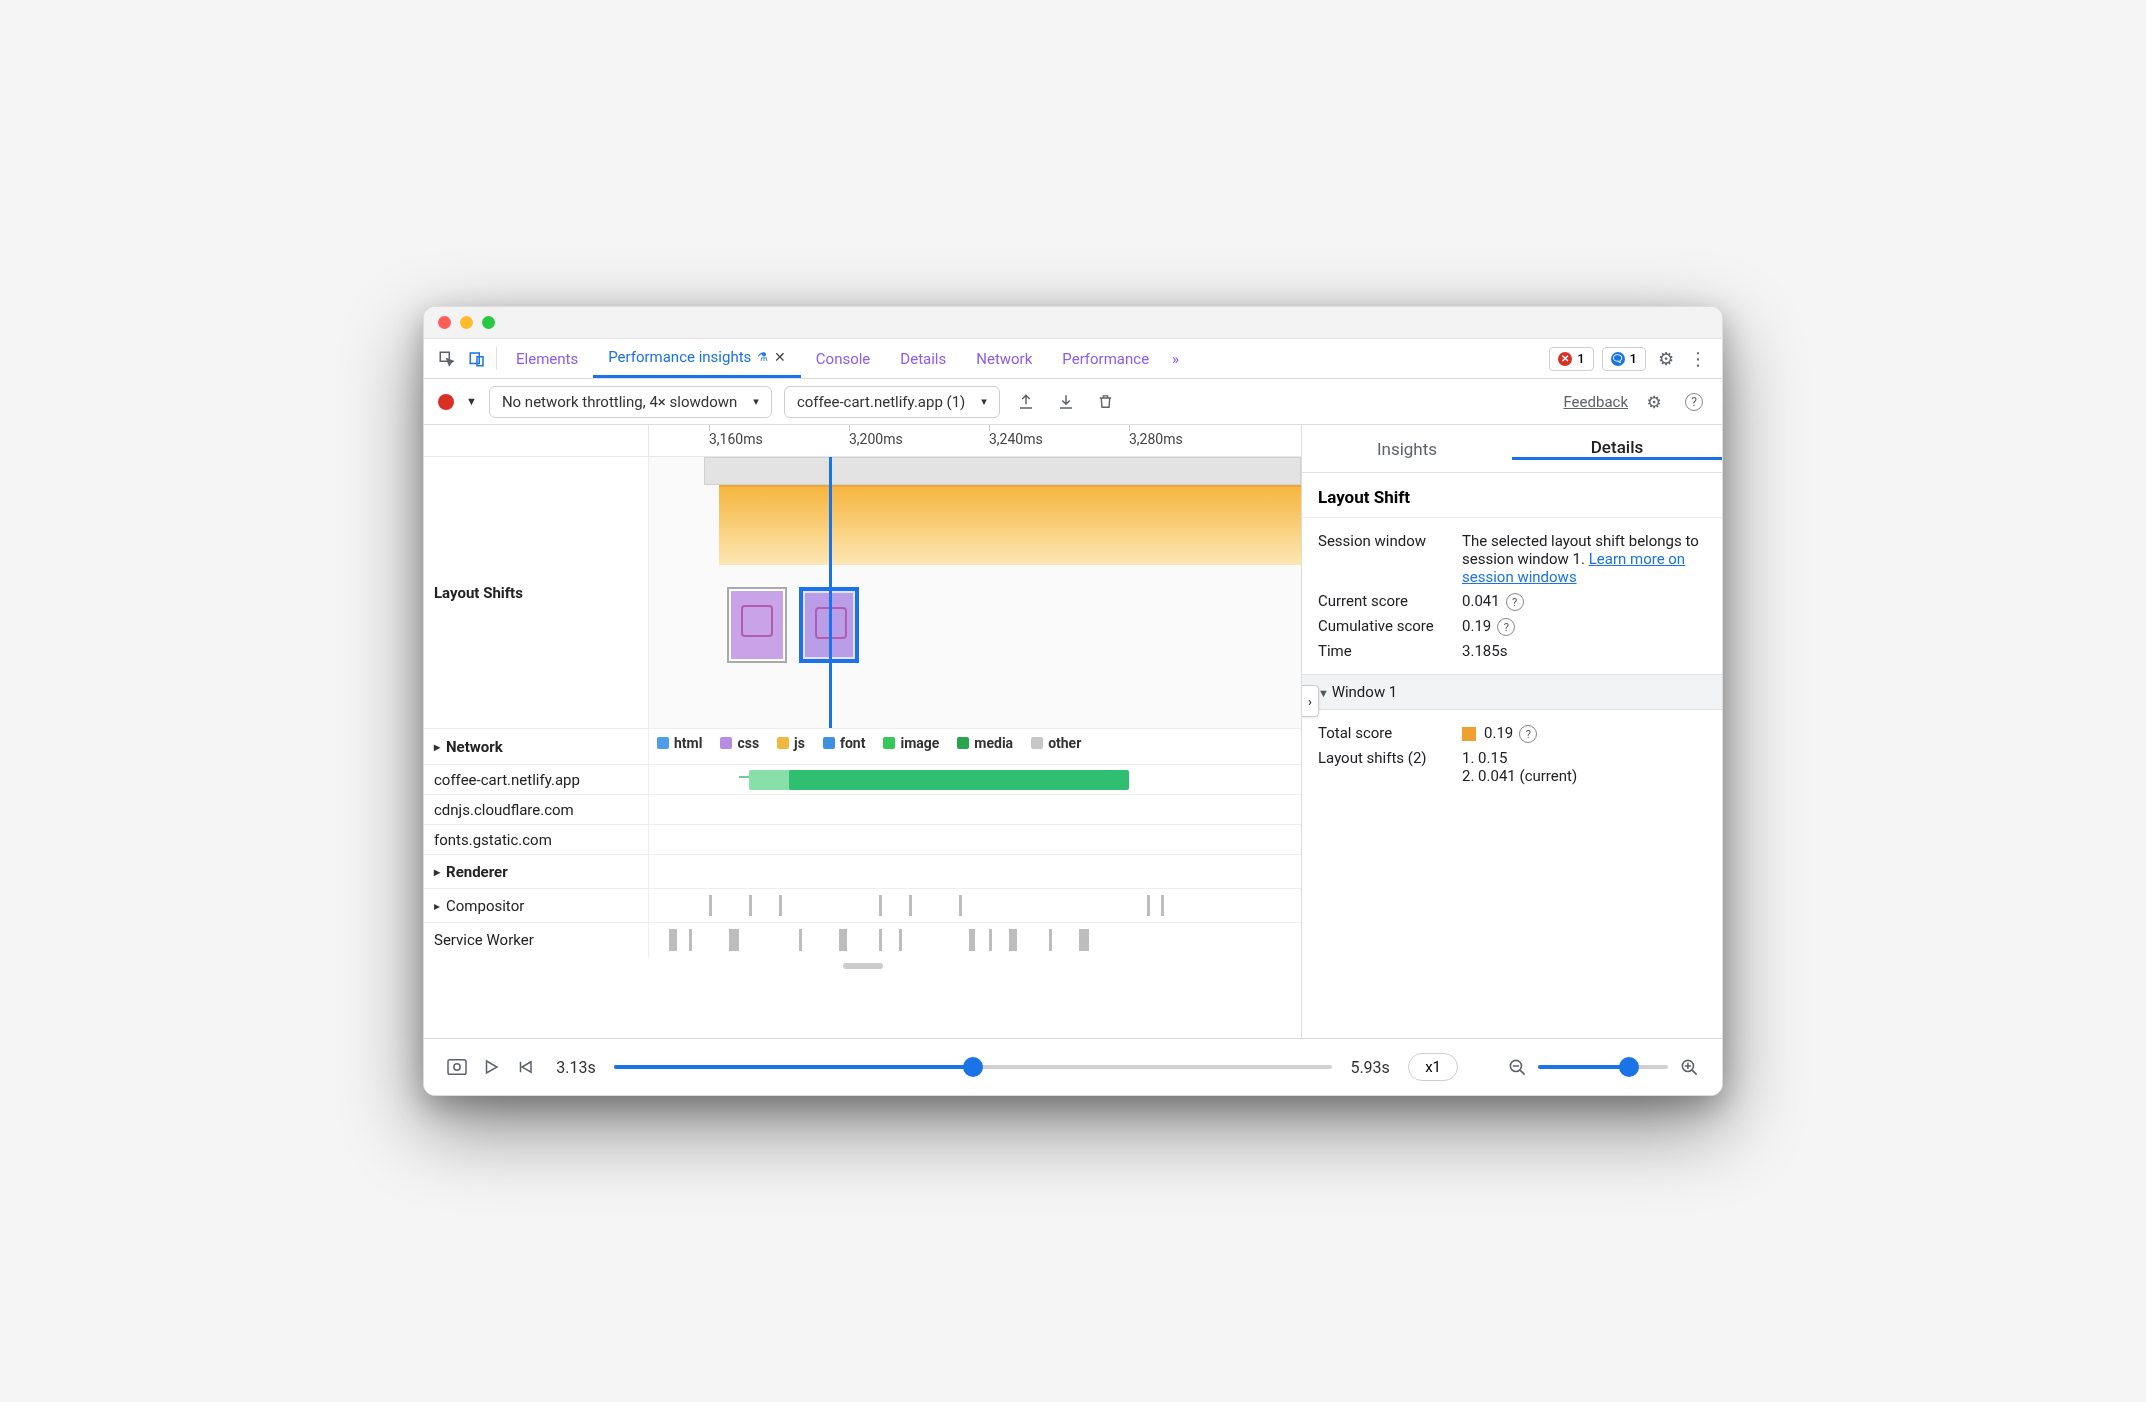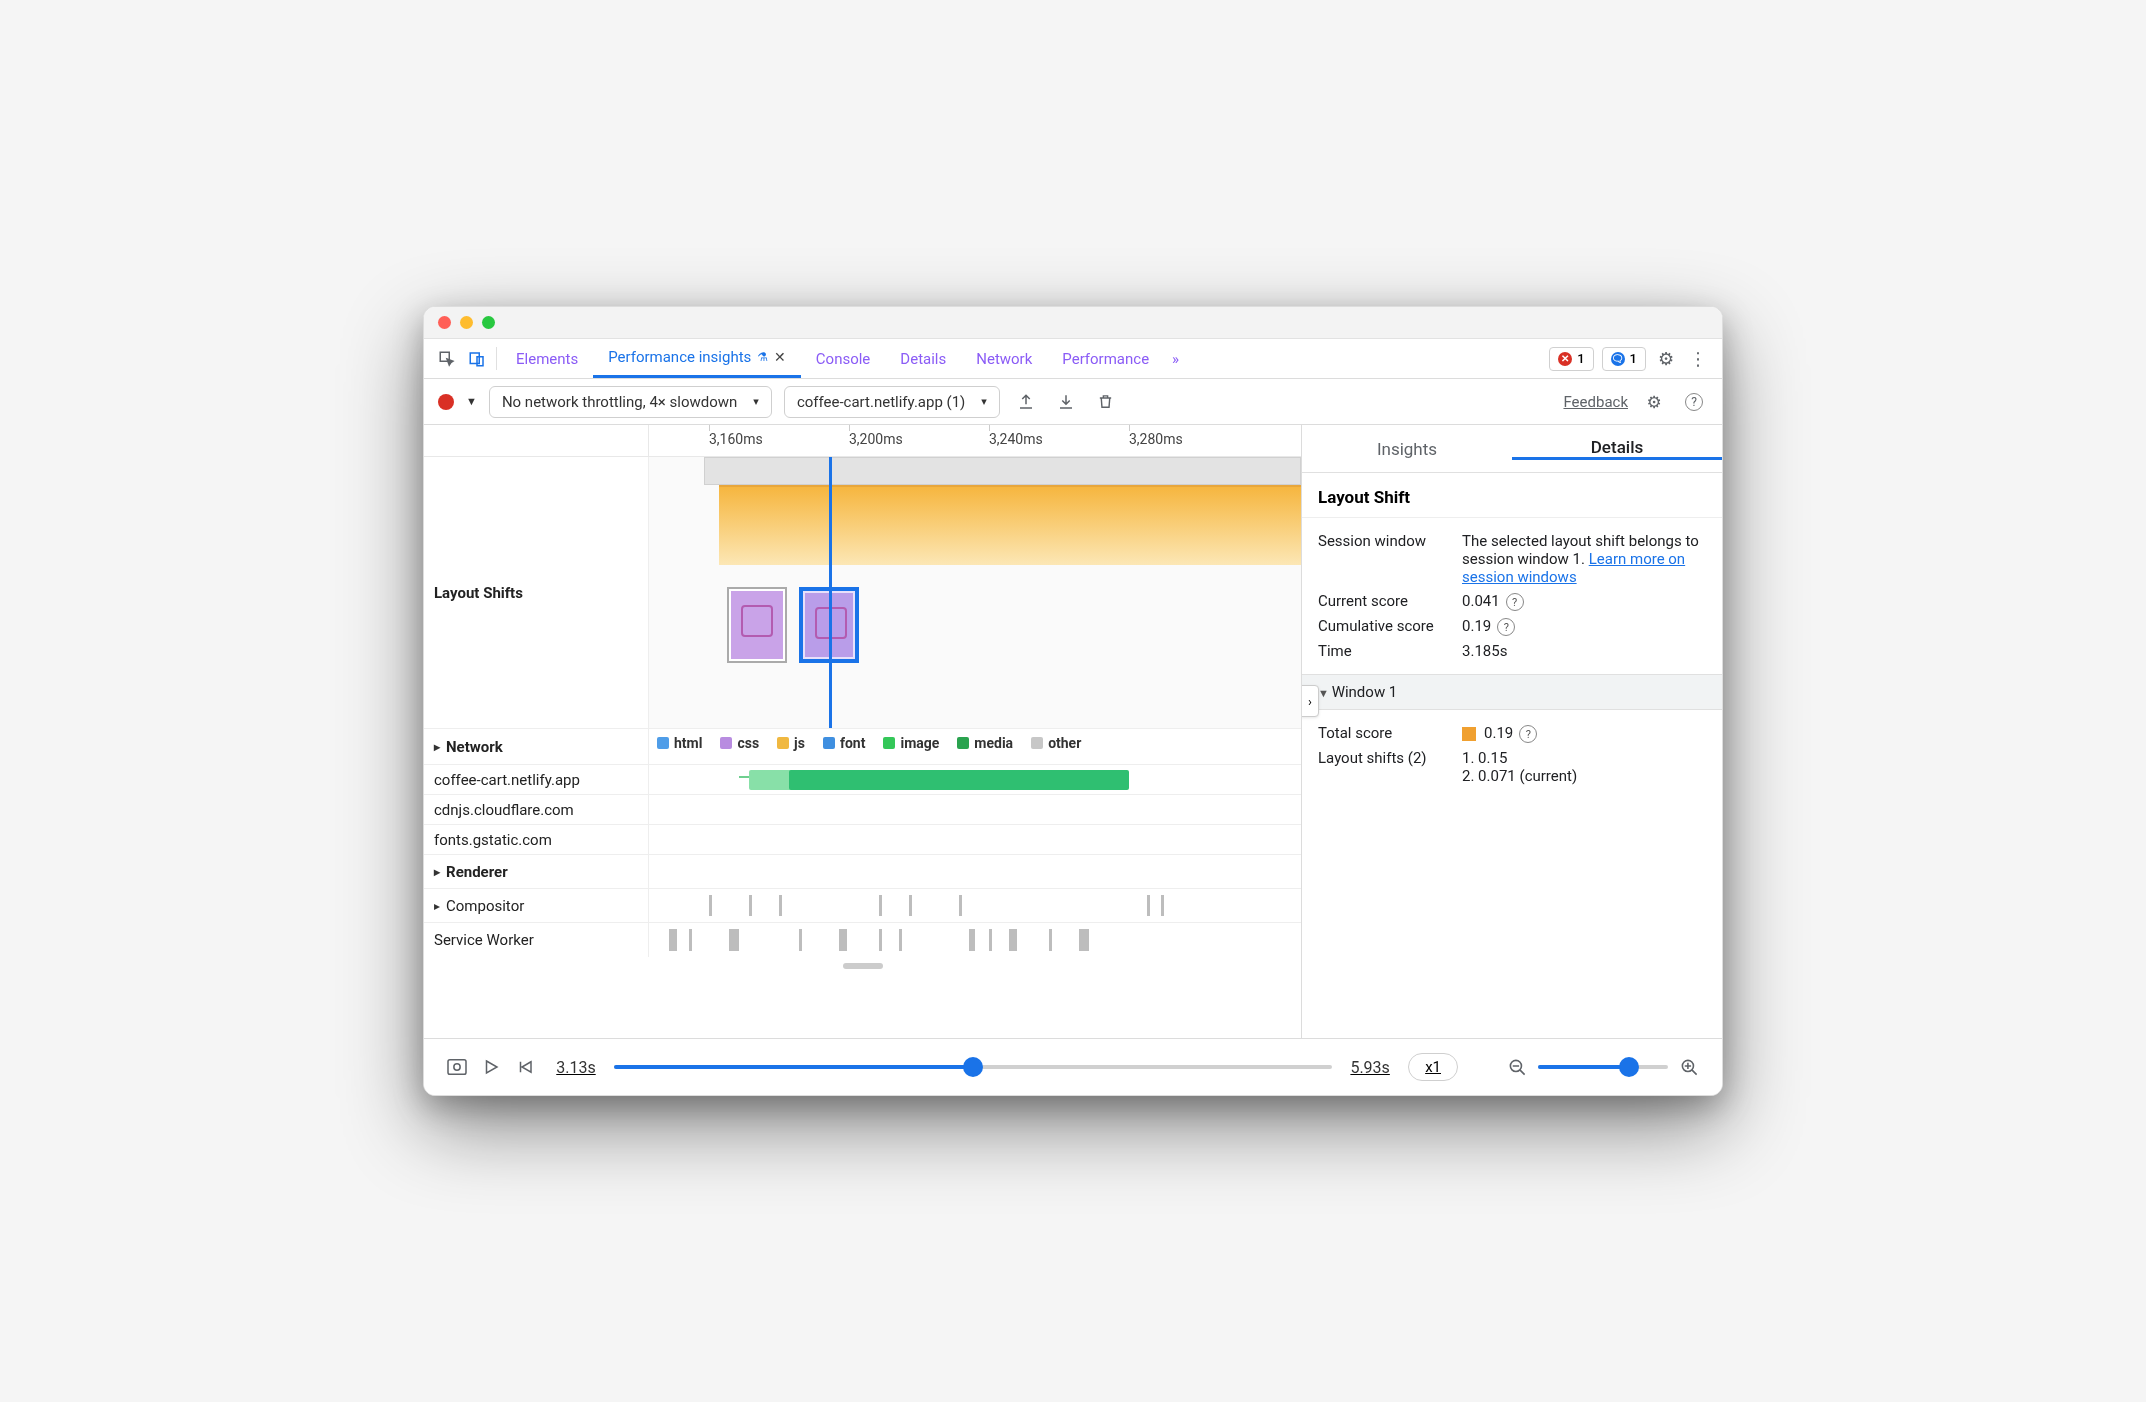--- a/index.html
+++ b/index.html
@@ -117,21 +117,21 @@
   .kv .k { color:#202124;}
   .kv .v { color:#202124;}
   .lnk { color:#1a73e8; text-decoration:underline;}
   .helpc { display:inline-flex; width:18px; height:18px; border:1.5px solid #888; border-radius:50%; align-items:center; justify-content:center; font-size:11px; color:#555; margin-left:6px; vertical-align:middle;}
   .collapser { background:#f1f3f4; padding:8px 16px; font-size:15px; color:#202124; border-top:1px solid #e0e0e0; border-bottom:1px solid #e0e0e0;}
   .collapser::before { content:"▼ "; font-size:11px; color:#555;}
   .score-sq { display:inline-block; width:14px; height:14px; background:#f0a030; vertical-align:middle; margin-right:8px;}
   .right-handle { position:absolute; left:-1px; top:260px; width:18px; height:32px; border:1px solid #ccc; background:#fff; display:flex; align-items:center; justify-content:center; border-radius:0 4px 4px 0; box-shadow:0 1px 3px rgba(0,0,0,.1); font-size:13px;}
 
   
-  .playback { height:56px; display:flex; align-items:center; gap:8px; padding:0 20px; background:#fff;text-decoration:underline;}
+  .playback { height:56px; display:flex; align-items:center; gap:8px; padding:0 20px; background:#fff;}
   .pb-icon { width:26px; color:#5f6368; display:flex; align-items:center; justify-content:center; font-size:18px;}
   .time-txt { font-size:16px; color:#333; width:60px; text-align:center;}
   .slider { position:relative; height:4px; background:#d0d0d0; border-radius:2px;}
   .slider .fill { position:absolute; left:0; top:0; bottom:0; background:#1a73e8; border-radius:2px;}
   .slider .knob { position:absolute; top:50%; transform:translate(-50%,-50%); width:18px; height:18px; border-radius:50%; background:#1a73e8; box-shadow:0 0 0 1px #1a73e8;}
   .speed-pill { border:1px solid #cfcfcf; border-radius:16px; padding:4px 16px; font-size:15px;}
 
   svg { display:block; }
 </style>
 </head>
@@ -375,21 +375,21 @@
         </div>
 
         <div class="collapser">Window 1</div>
         <div class="kv">
           <div class="k">Total score</div>
           <div class="v"><span class="score-sq"></span><span>0.19</span><span class="helpc">?</span></div>
 
           <div class="k">Layout shifts (2)</div>
           <div class="v">
             <div>1. 0.15</div>
-            <div>2. 0.071 (current)</div>
+            <div>2. 0.041 (current)</div>
           </div>
         </div>
       </div>
     </div>
   </div>
 
   <div class="playback">
     <div class="pb-icon">
       <svg width="22" height="18" viewBox="0 0 24 20" fill="none" stroke="#5f6368" stroke-width="1.7">
           <rect x="2" y="2" width="20" height="16" rx="2"></rect>

